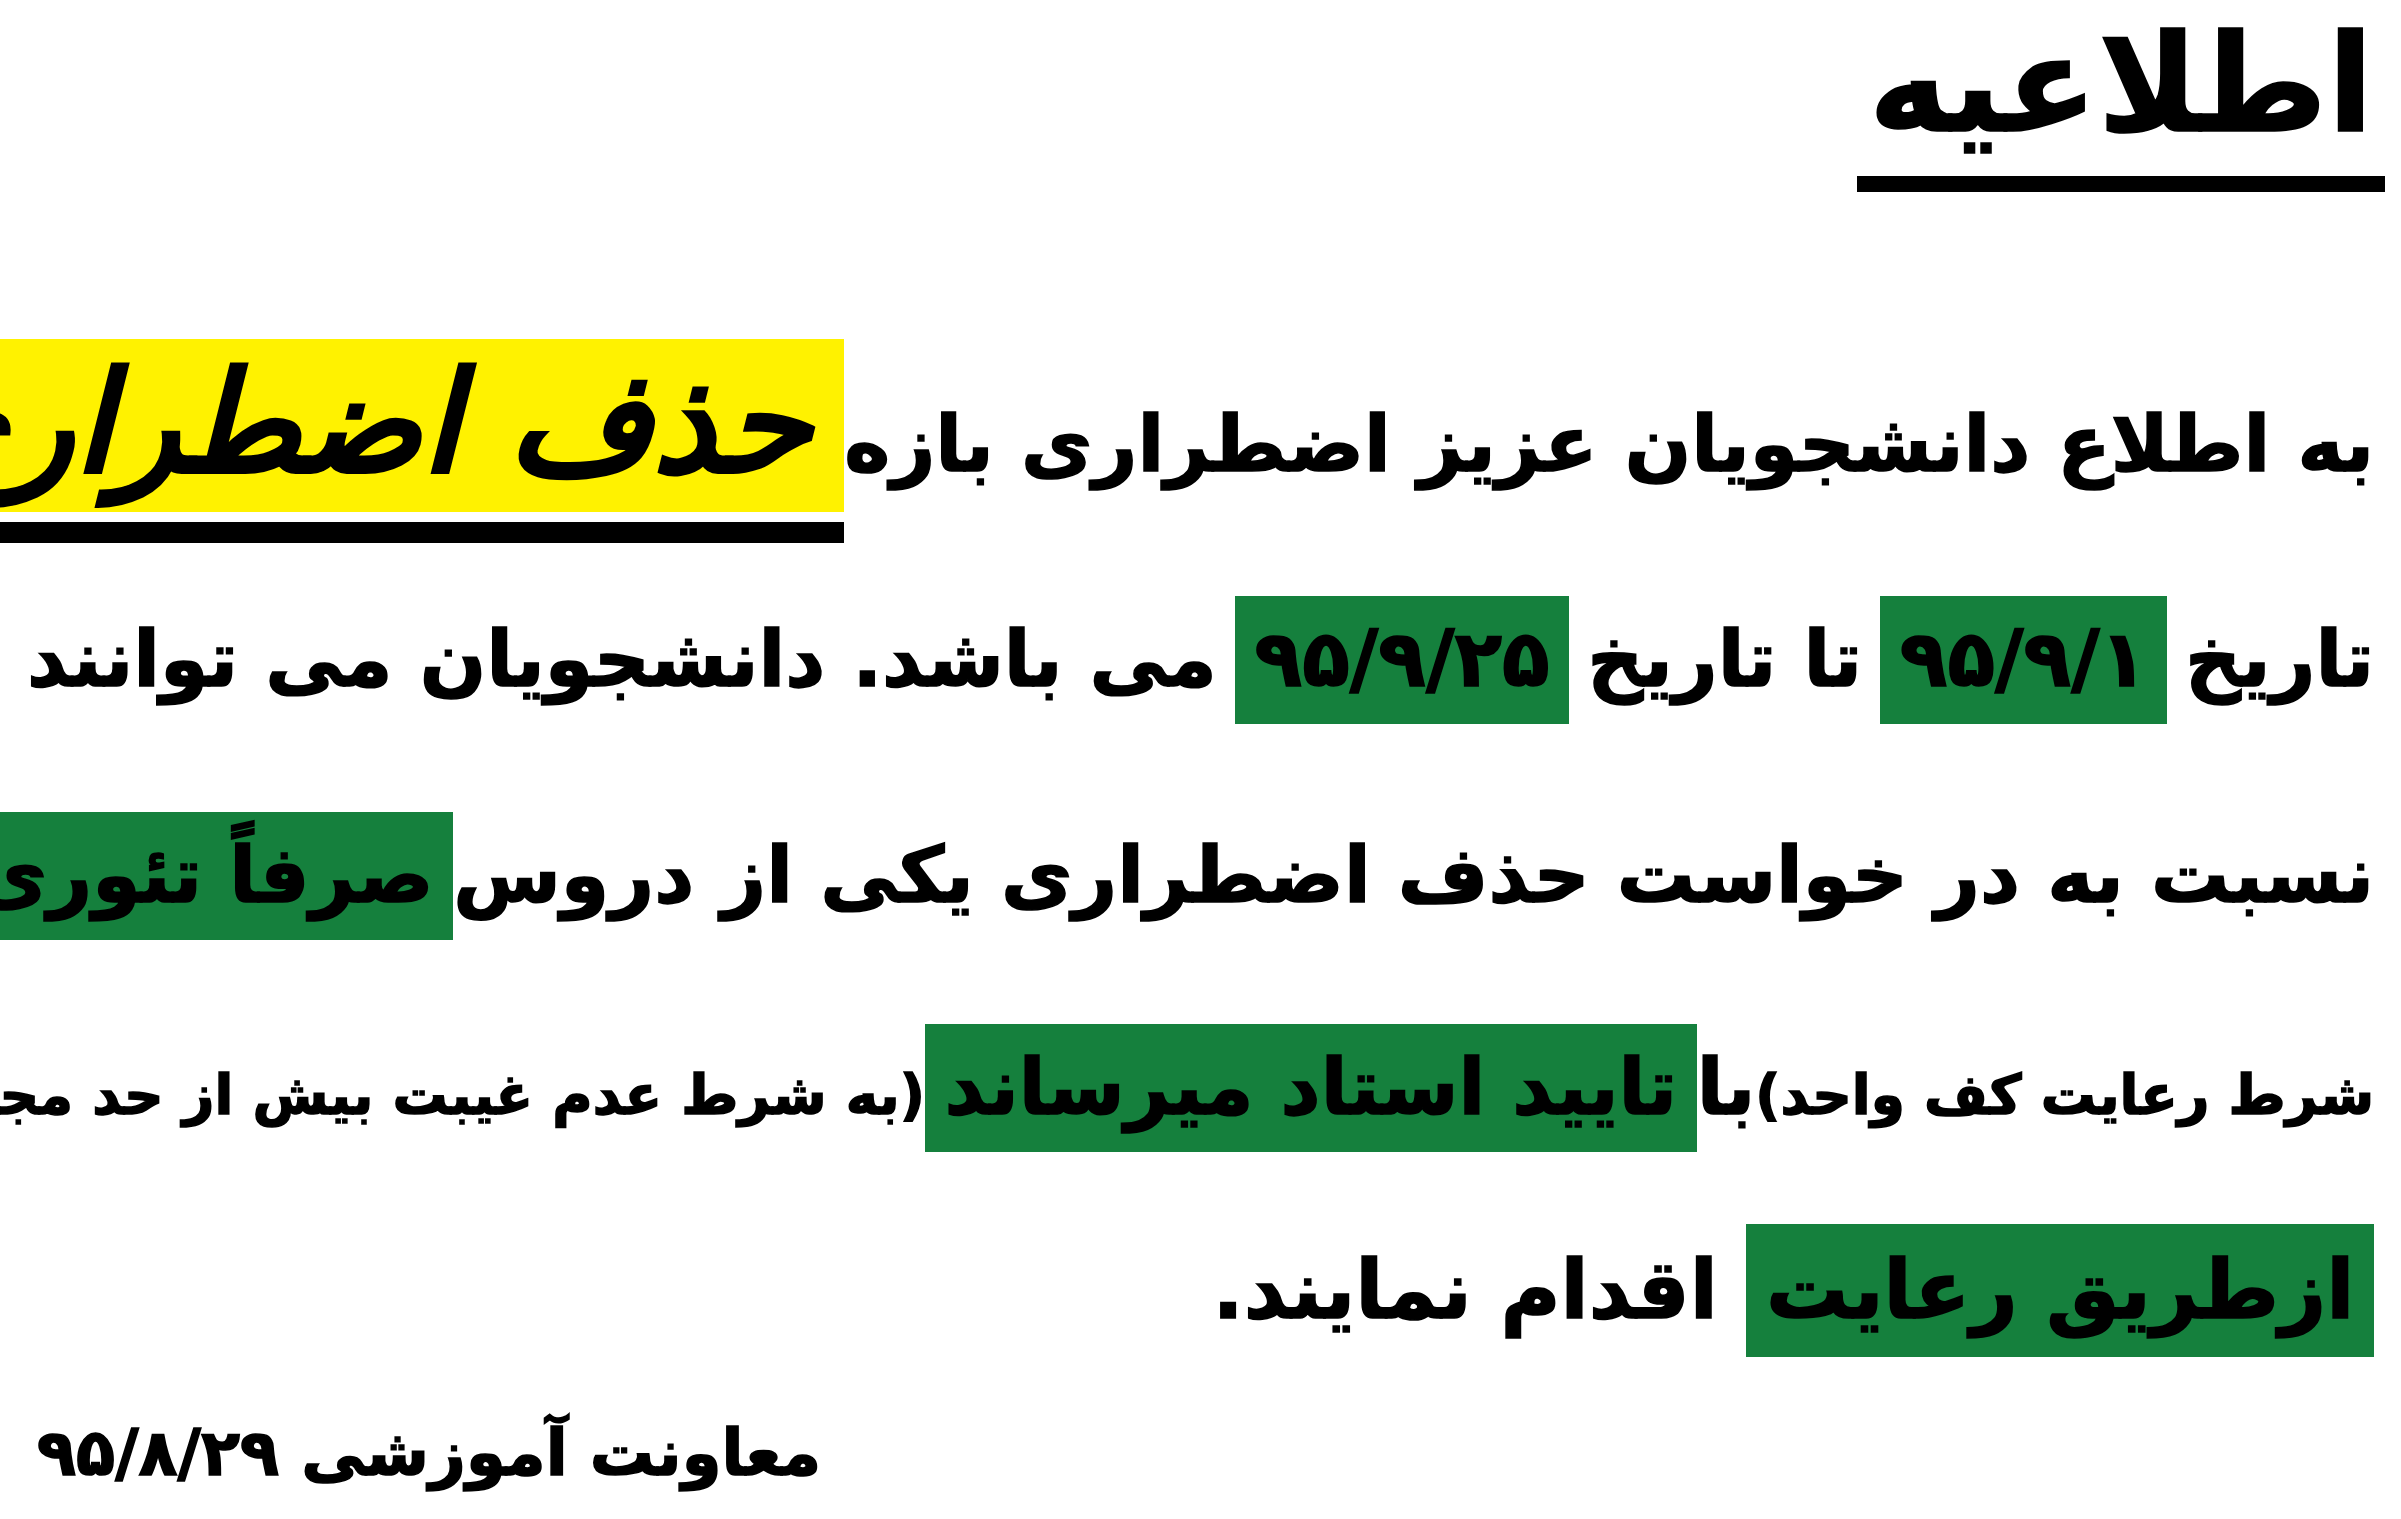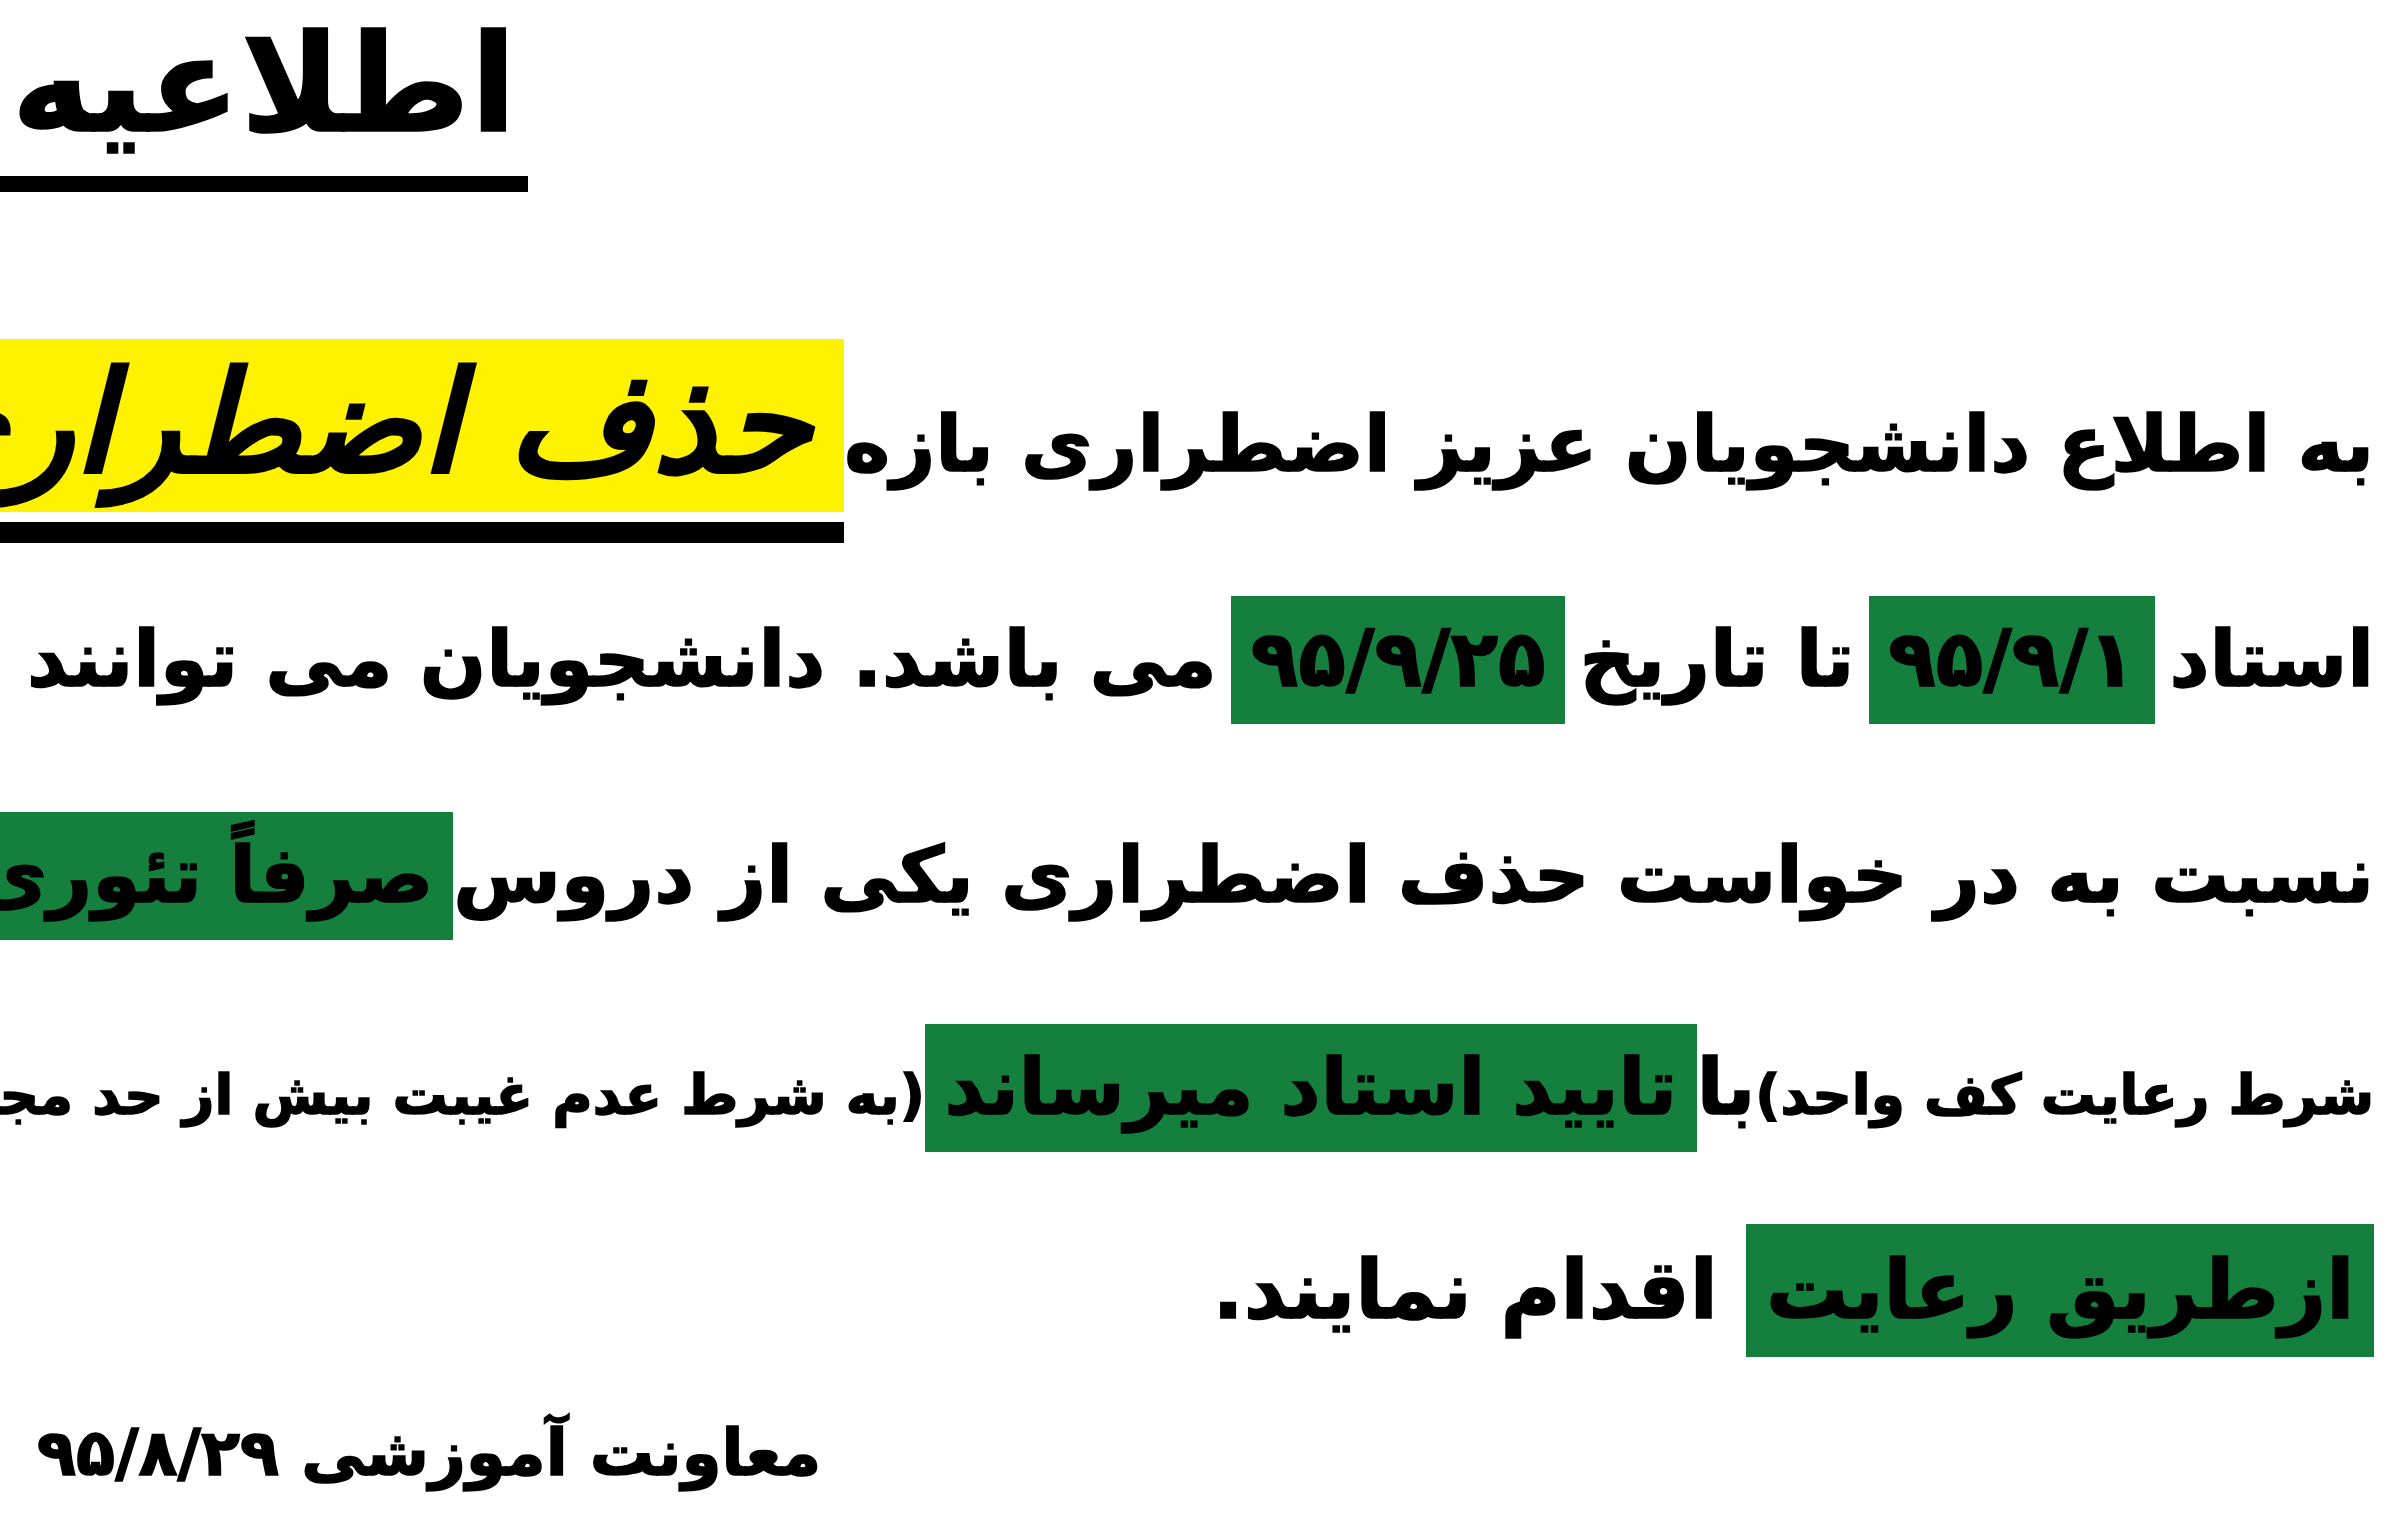--- a/index.html
+++ b/index.html
@@ -8,22 +8,22 @@
     width:2401px;height:1519px;
     background:#ffffff;
     direction:rtl;
     font-family:"DejaVu Sans",sans-serif;
     font-weight:bold;
     color:#000000;
     overflow:hidden;
     -webkit-text-stroke:1.6px #000000;
   }
   .title-wrap{
-    position:absolute;top:6.5px;left:0;right:0;
-    text-align:left;
+    position:absolute;top:6.5px;left:0;right:16px;
+    text-align:right;
   }
   .title-text{
     display:inline-block;
     font-size:135px;
     line-height:1.15;
     border-bottom:16.3px solid #000;
     padding:0 11.4px 14.7px 11.4px;
   }
   .line{
     position:absolute;left:27px;right:27px;
@@ -76,21 +76,21 @@
     <span class="title-text">اطلاعیه</span>
   </div>
 
   <div class="line" style="top:339px;">
     <span class="t-body">به اطلاع دانشجویان عزیز اضطراری بازه</span>
     <span class="uline-big"><span class="hl-big">حذف اضطراری</span></span>
 
   </div>
 
   <div class="line" style="top:596px;">
-    <span class="t-body">استاد</span>
+    <span class="t-body">تاریخ</span>
     <span class="hl">۹۵/۹/۱</span>
     <span class="t-body">تا تاریخ</span>
     <span class="hl">۹۵/۹/۲۵</span>
     <span class="t-body">می باشد. دانشجویان می توانند</span>
   </div>
 
   <div class="line" style="top:812px;">
     <span class="t-body">نسبت به در خواست حذف اضطراری یکی از دروس</span>
     <span class="hl">صرفاً تئوری</span>
 

